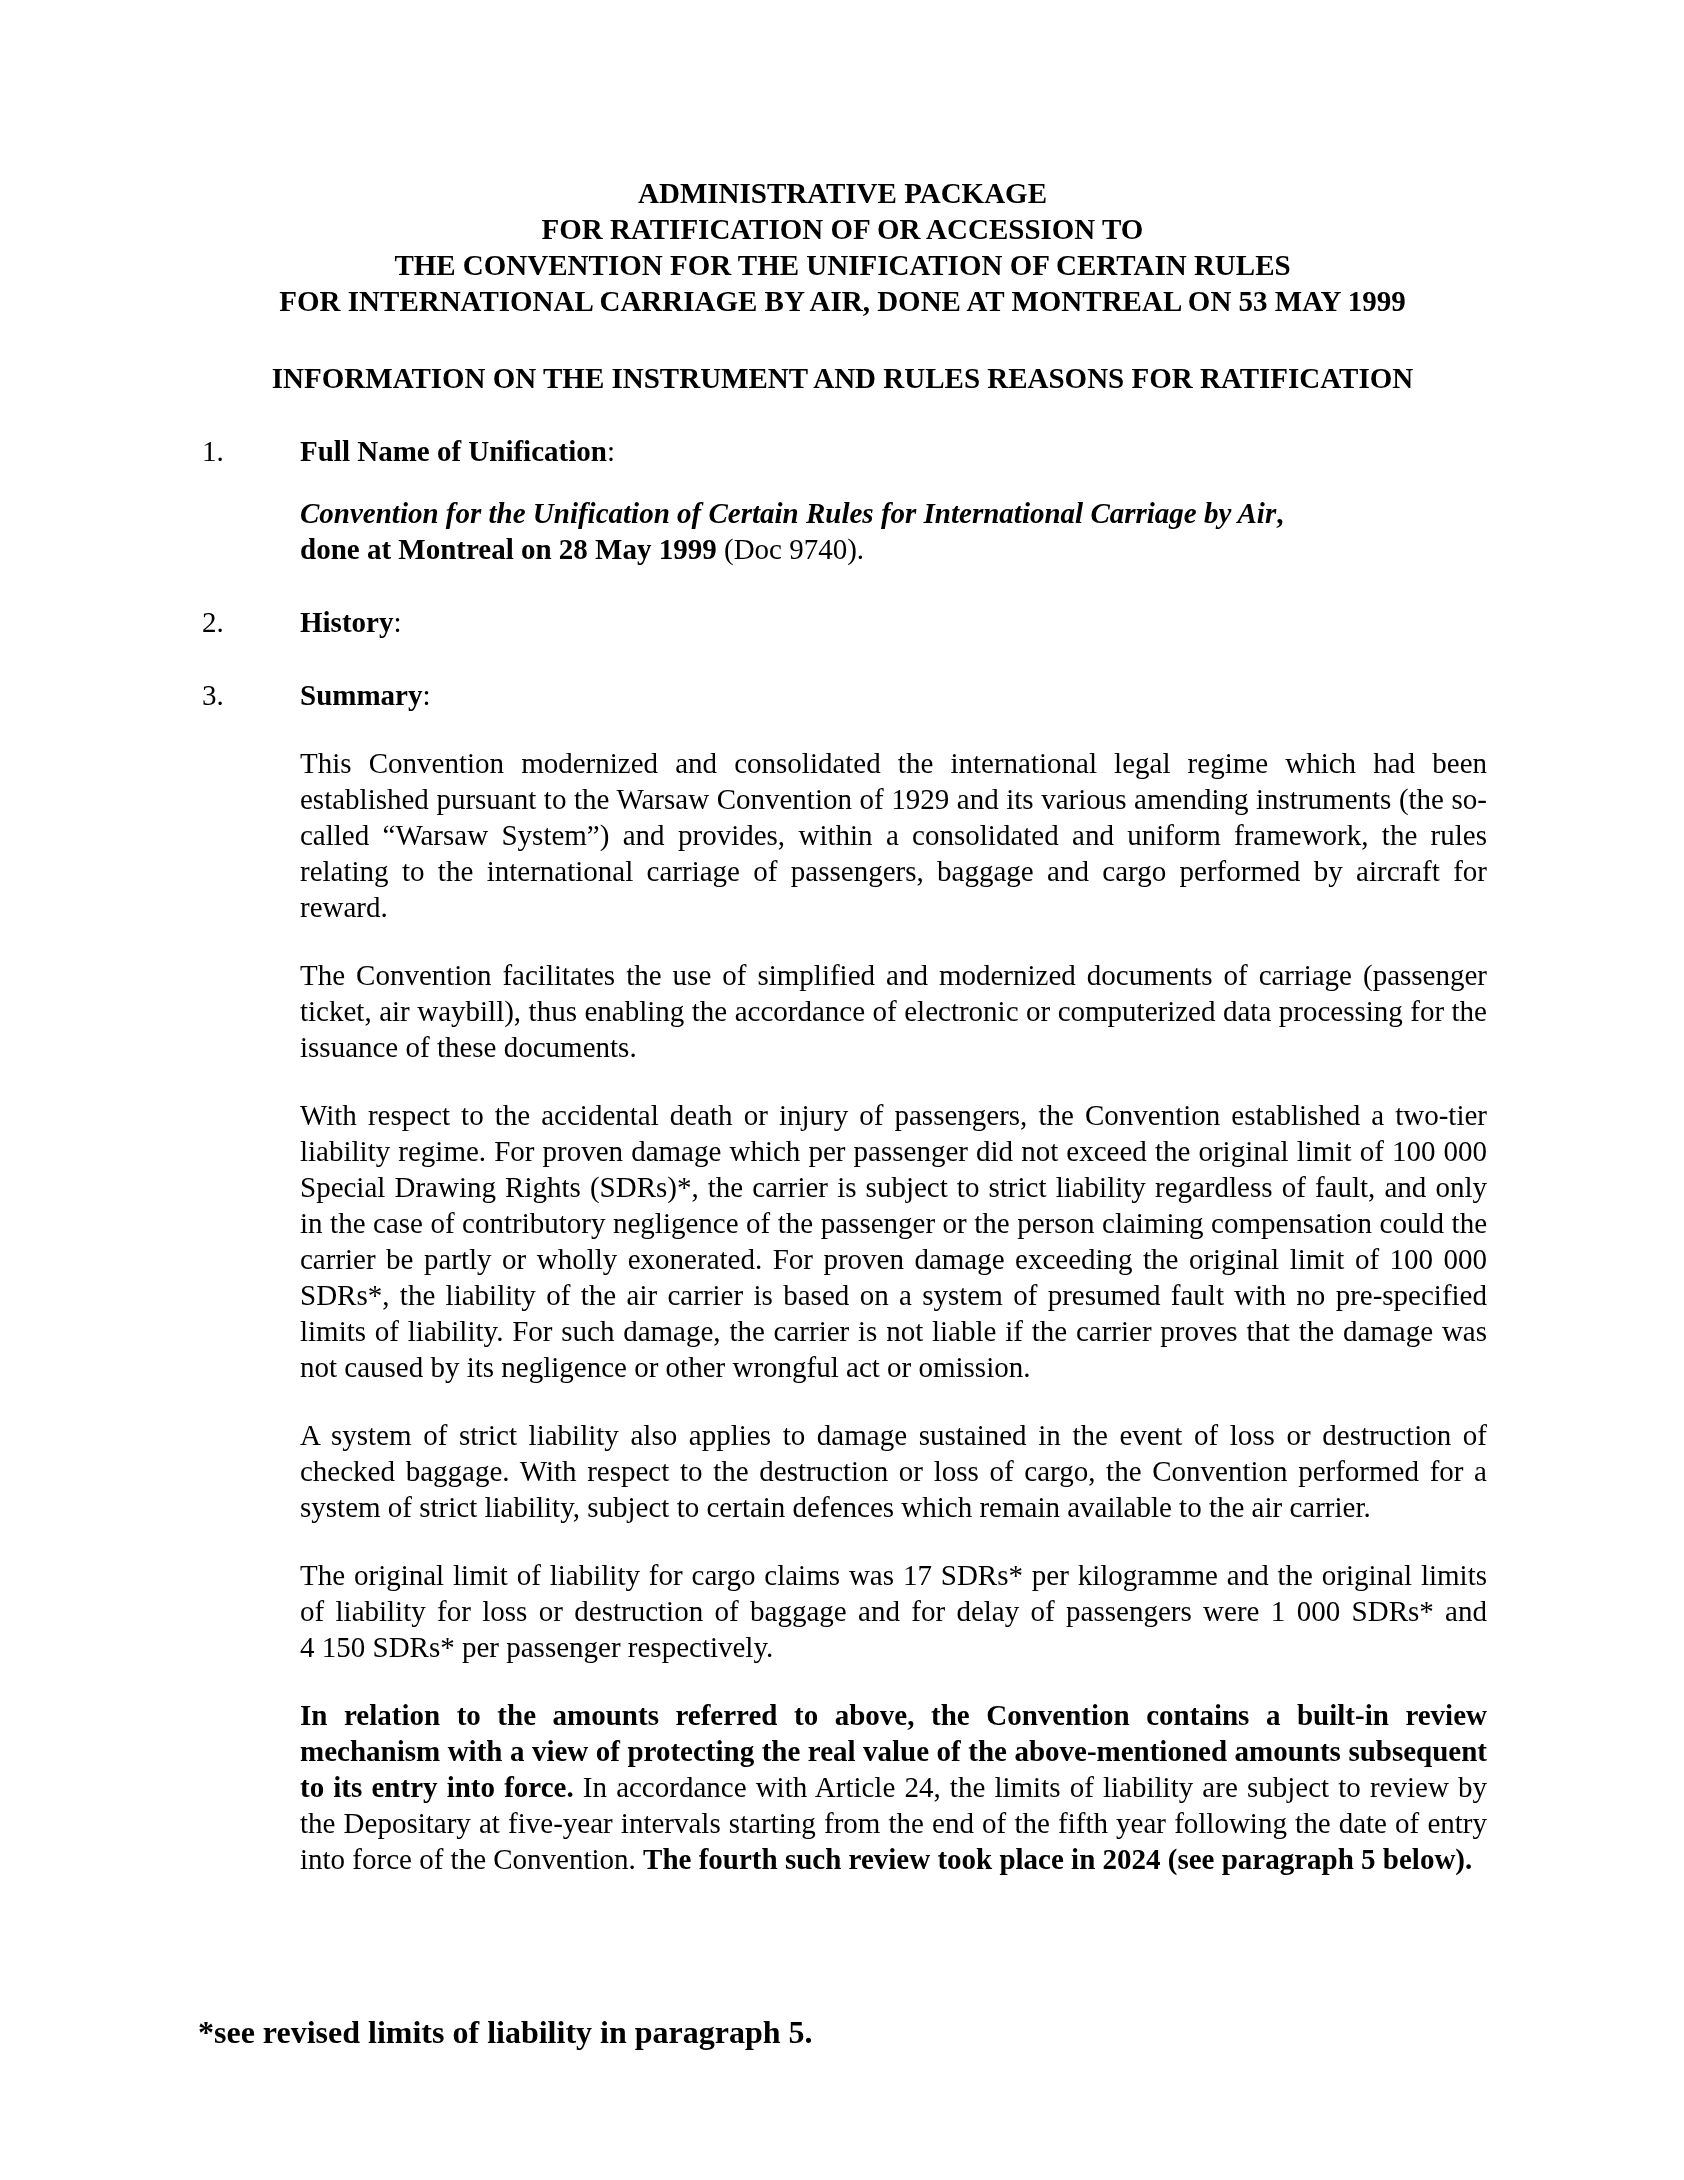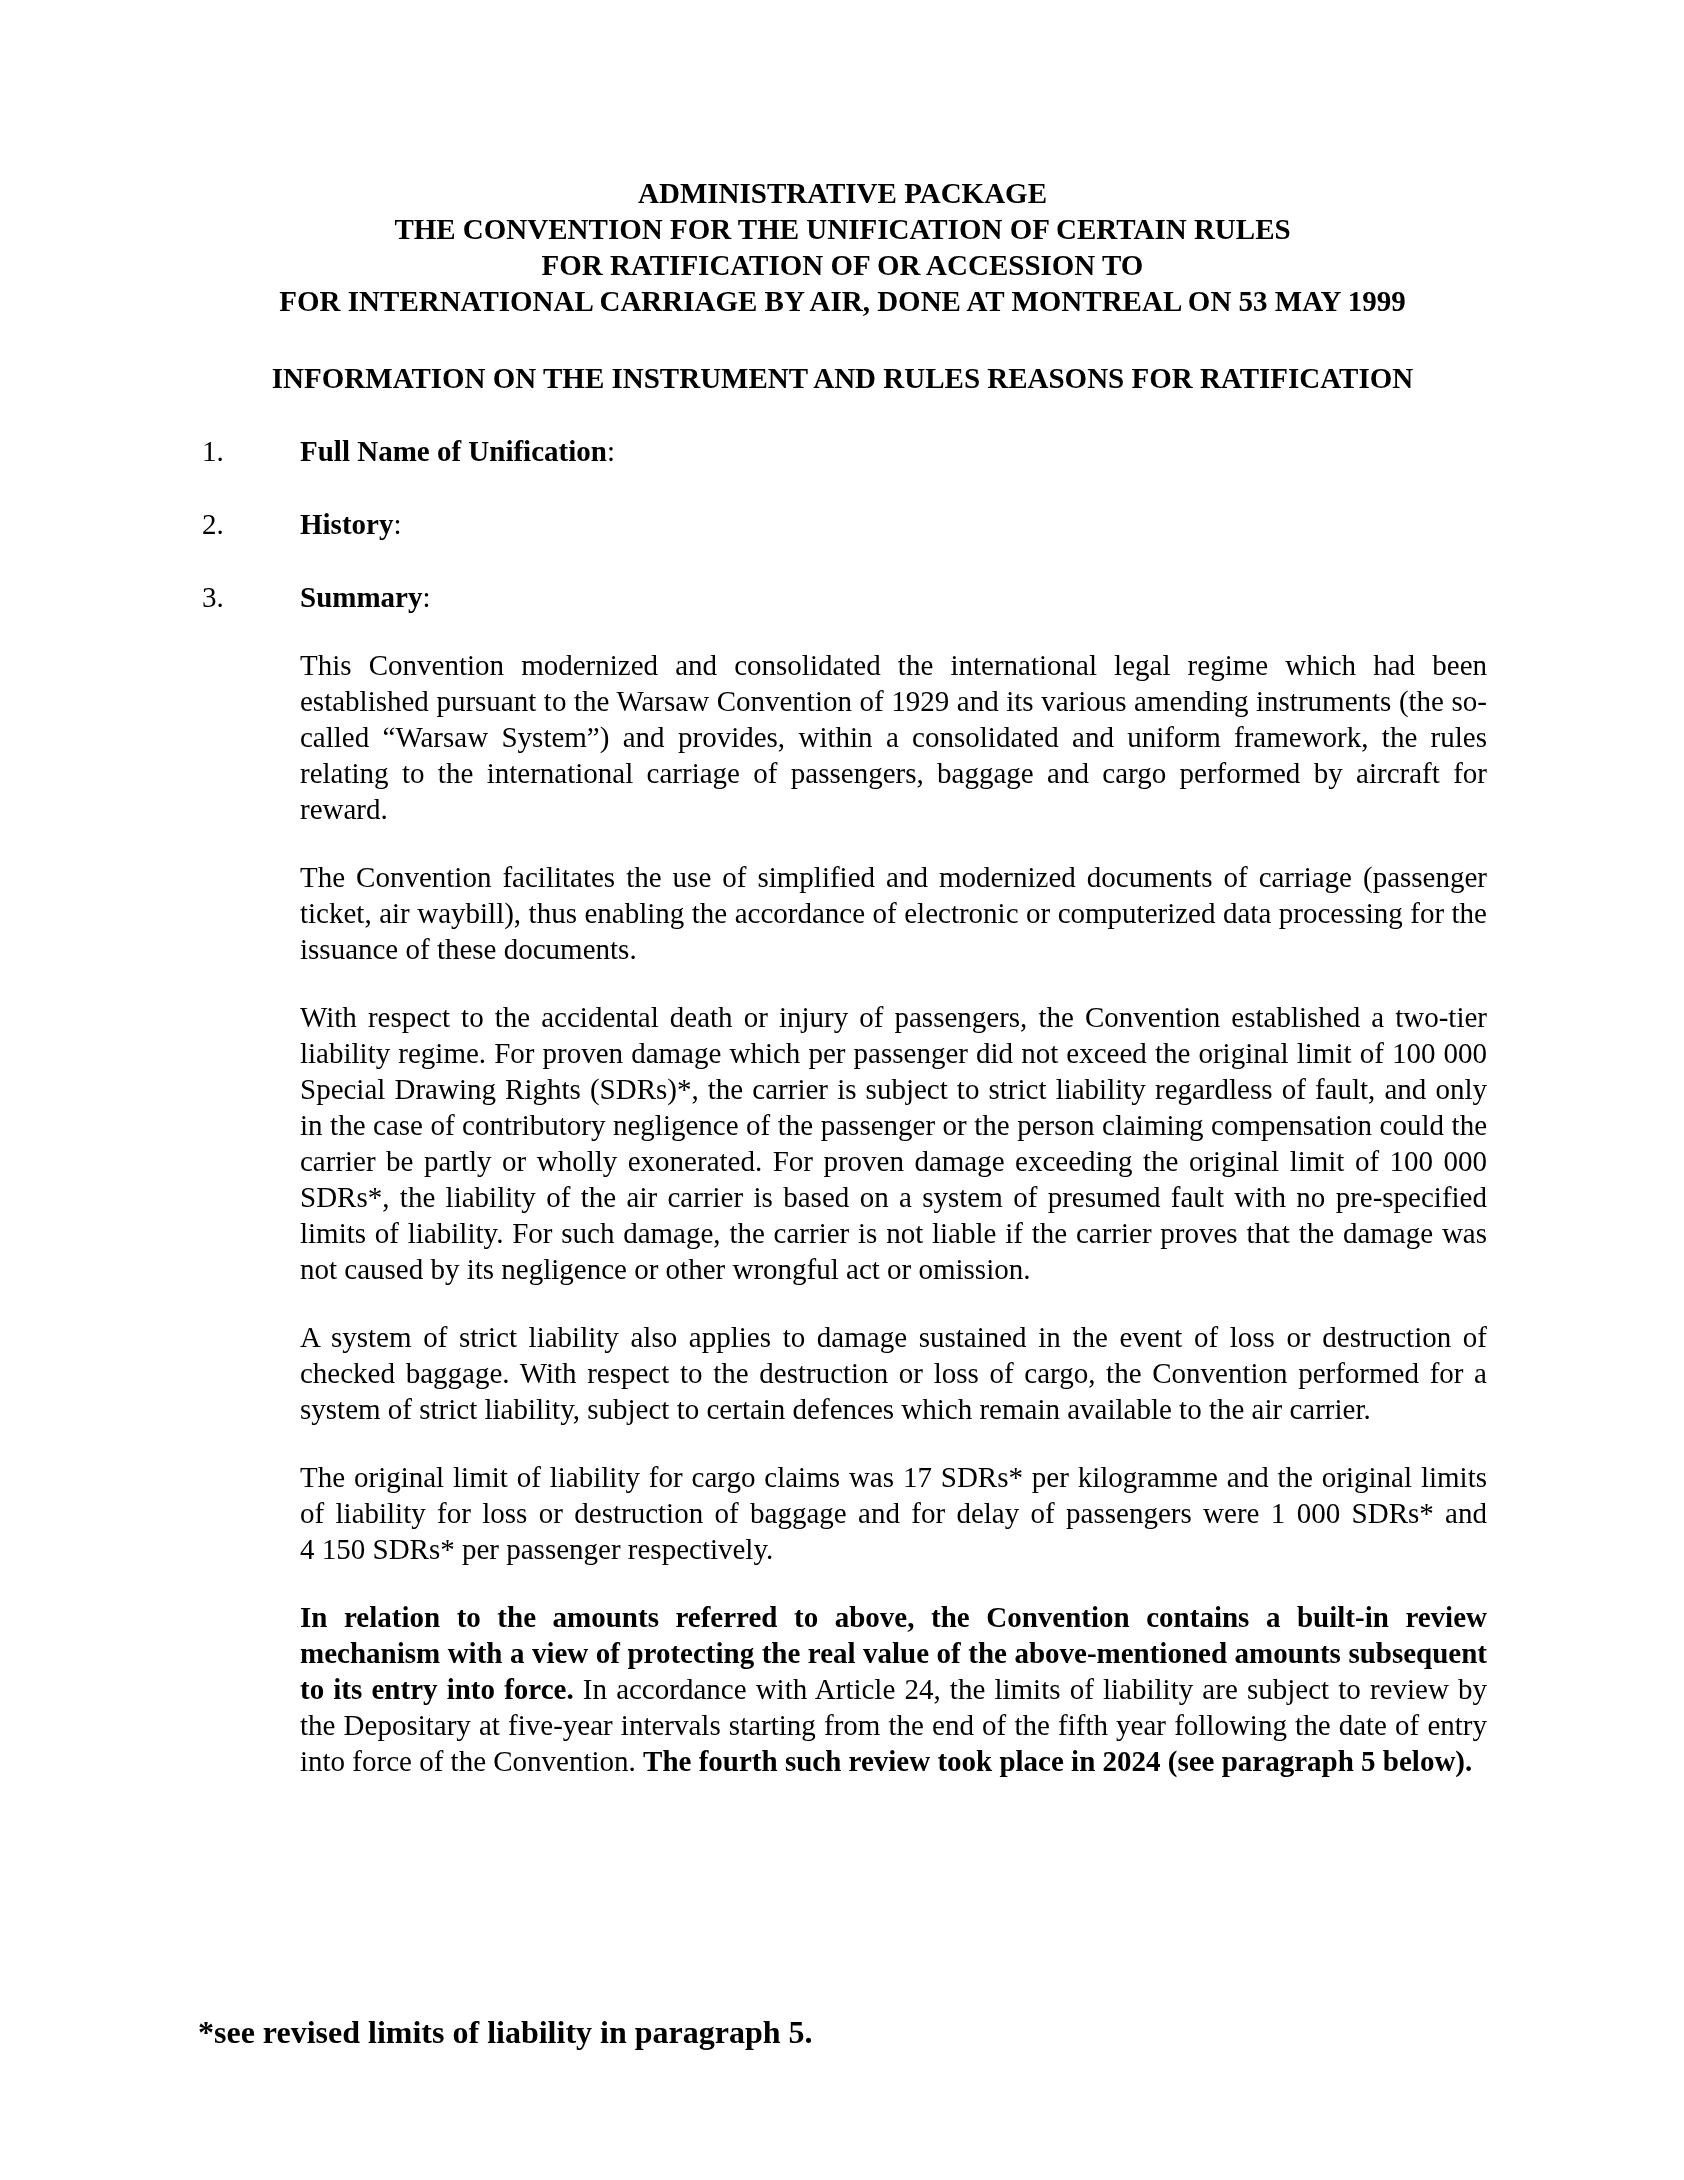--- a/index.html
+++ b/index.html
@@ -66,31 +66,35 @@
     line-height: 34px;
   }
 </style>
 </head>
 <body>
 
 <div class="page">
 
   <div class="title-block">
     <div>ADMINISTRATIVE PACKAGE</div>
+    <div>FOR RATIFICATION OF OR ACCESSION TO</div>
     <div>THE CONVENTION FOR THE UNIFICATION OF CERTAIN RULES</div>
-    <div>FOR RATIFICATION OF OR ACCESSION TO</div>
     <div>FOR INTERNATIONAL CARRIAGE BY AIR, DONE AT MONTREAL ON 53 MAY 1999</div>
   </div>
 
   <div class="subtitle">INFORMATION ON THE INSTRUMENT AND RULES REASONS FOR RATIFICATION</div>
 
   <div class="sec-head">
     <span class="sec-num">1.</span><span>Full Name of Unification</span><span class="sec-colon">:</span>
   </div>
 
+  <div class="para tight">
+    <div><span class="bi">Convention for the Unification of Certain Rules for International Carriage by Air</span><span class="b">,</span></div>
+    <div><span class="b">done at Montreal on 28 May 1999</span><span> (Doc 9740).</span></div>
+  </div>
 
   <div class="sec-head">
     <span class="sec-num">2.</span><span>History</span><span class="sec-colon">:</span>
   </div>
 
 
   <div class="sec-head">
     <span class="sec-num">3.</span><span>Summary</span><span class="sec-colon">:</span>
   </div>
 

